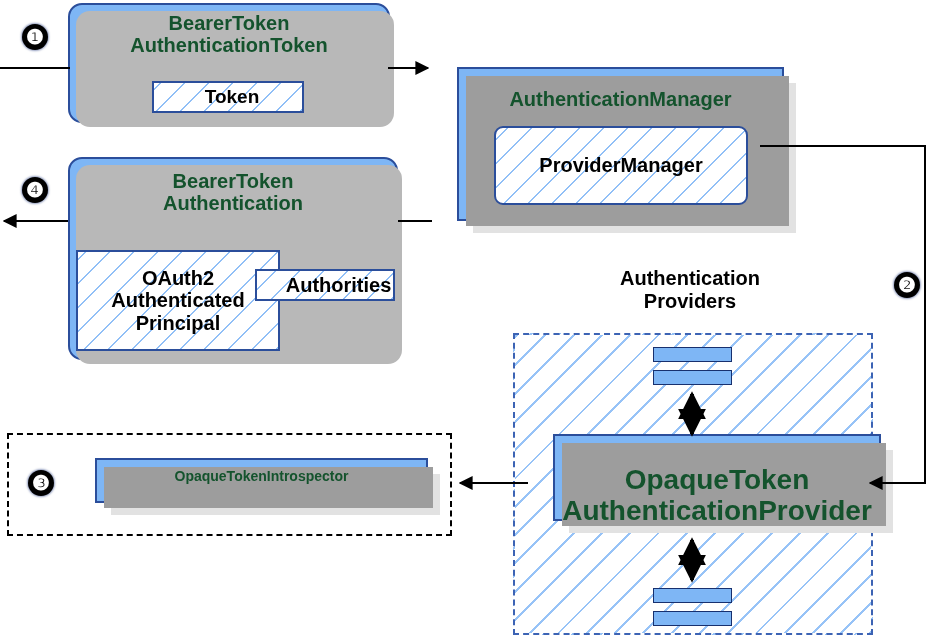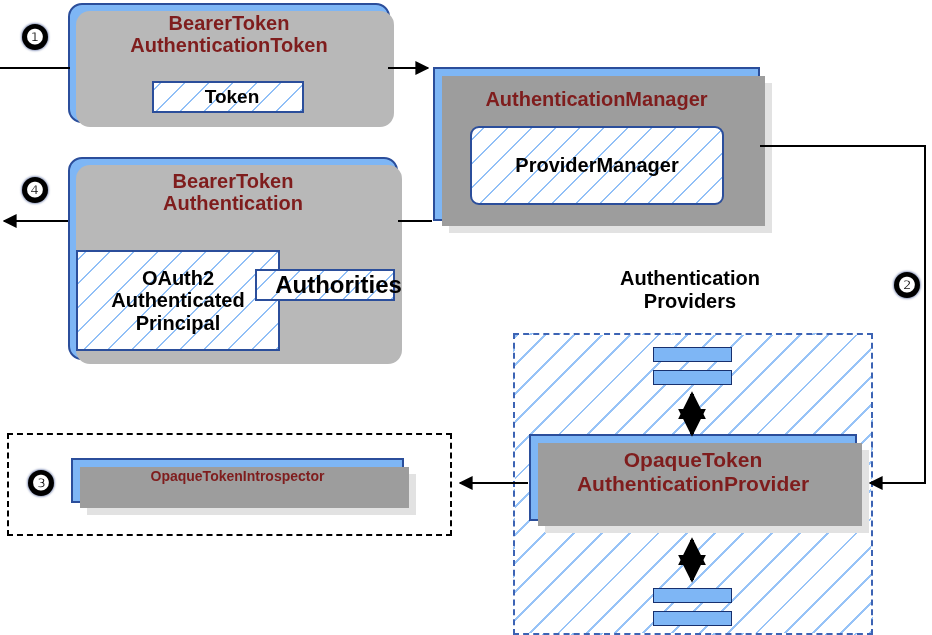--- a/index.html
+++ b/index.html
@@ -30,20 +30,21 @@
     left: 6px; top: 6px;
     width: 100%; height: 100%;
     background: #b8b8b8;
     border-radius: 14px;
     z-index: -1;
   }
   .sqbox {
     background: #7EB6F5;
     border: 2px solid #2B4E9B;
     z-index: 5;
+    margin-left: 24px;
   }
   .sqbox.shadow::after {
     content: "";
     position: absolute;
     left: 7px; top: 7px;
     width: 100%; height: 100%;
     background: #9d9d9d;
     z-index: -1;
   }
   .sqbox.shadow::before {
@@ -51,21 +52,21 @@
     position: absolute;
     left: 14px; top: 14px;
     width: 100%; height: 100%;
     background: #e2e2e2;
     z-index: -2;
   }
 
   .title {
     text-align: center;
     font-weight: bold;
-    color: #7f1d1d;
+    color: #14532d;
     line-height: 1.12;
     white-space: pre-line;
   }
 
   
   .hatchbox {
     border: 2px solid #2B4E9B;
     background-color: #ffffff;
     background-image: repeating-linear-gradient(
       -45deg,
@@ -203,41 +204,41 @@
 
   <div class="abs compbox shadow" style="left:68px; top:157px; width:330px; height:203px;">
     <div class="abs title" style="left:0; top:11px; width:100%; font-size:20px;">BearerToken
 Authentication</div>
     <div class="abs hatchbox" style="left:6px; top:75px; width:204px; height:101px;margin-top:16px;">
       <span class="lbl" style="font-size:20px;">OAuth2
 Authenticated
 Principal</span>
     </div>
     <div class="abs hatchbox" style="left:185px; top:110px; width:140px; height:32px;">
-      <span class="lbl" style="font-size:24px;margin-left:27px;">Authorities</span>
+      <span class="lbl" style="font-size:20px;margin-left:27px;">Authorities</span>
     </div>
   </div>
 
   <div class="abs grouplabel" style="left:560px; top:267px; width:260px; font-size:20px;">Authentication
 Providers</div>
 
   <div class="abs providers-area" style="left:513px; top:333px; width:360px; height:302px;"></div>
 
   <div class="abs barstack" style="left:653px; top:347px; width:79px; height:40px;">
     <div class="bar" style="width:100%; height:15px;"></div>
     <div class="bar" style="width:100%; height:15px; margin-top:8px;"></div>
   </div>
 
   <div class="abs barstack" style="left:653px; top:588px; width:79px; height:40px;">
     <div class="bar" style="width:100%; height:15px;"></div>
     <div class="bar" style="width:100%; height:15px; margin-top:8px;"></div>
   </div>
 
   <div class="abs sqbox shadow" style="left:529px; top:434px; width:328px; height:87px;">
-    <div class="abs title" style="left:0; top:12px; width:100%; font-size:21px;">OpaqueToken
+    <div class="abs title" style="left:0; top:28px; width:100%; font-size:28px;">OpaqueToken
 AuthenticationProvider</div>
   </div>
 
   <div class="abs dotted-area" style="left:7px; top:433px; width:445px; height:103px;"></div>
 
   <div class="abs sqbox shadow" style="left:71px; top:458px; width:333px; height:45px;">
     <div class="abs title" style="left:0; top:9px; width:100%; font-size:14px;">OpaqueTokenIntrospector</div>
   </div>
 
 </div>

